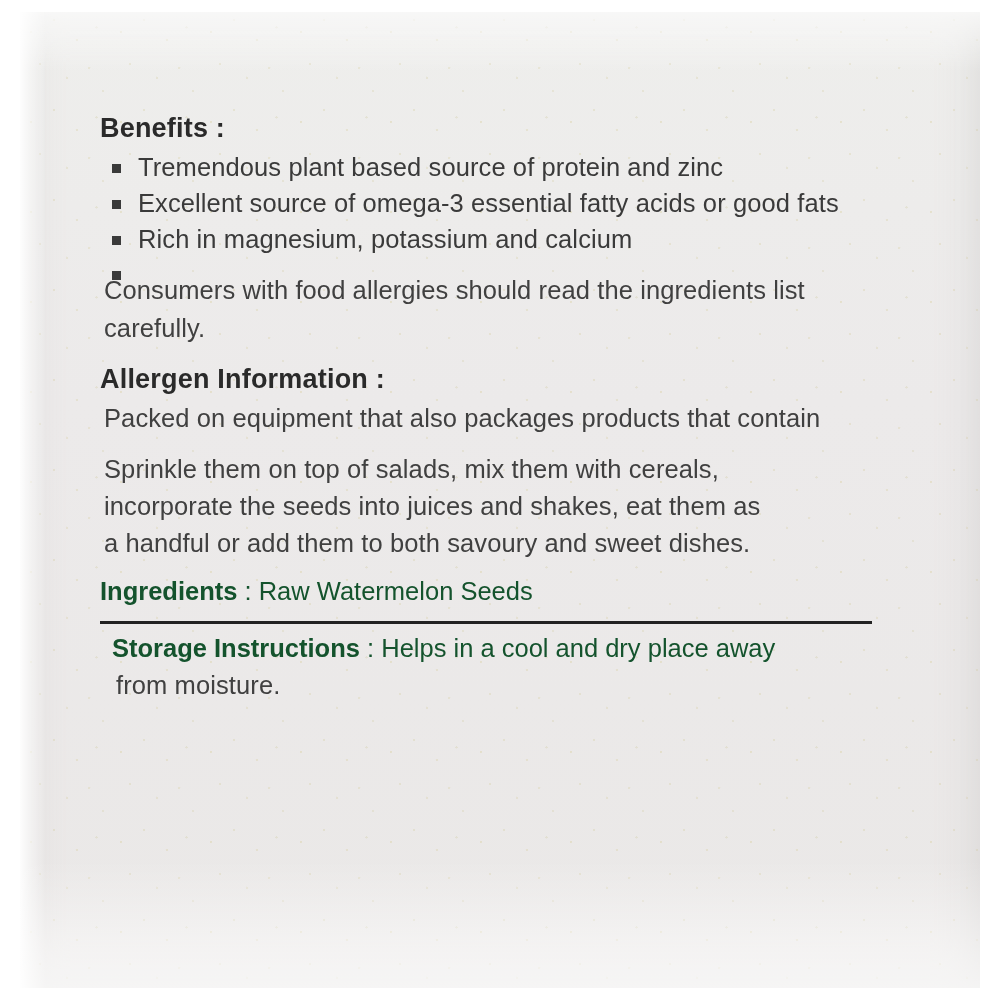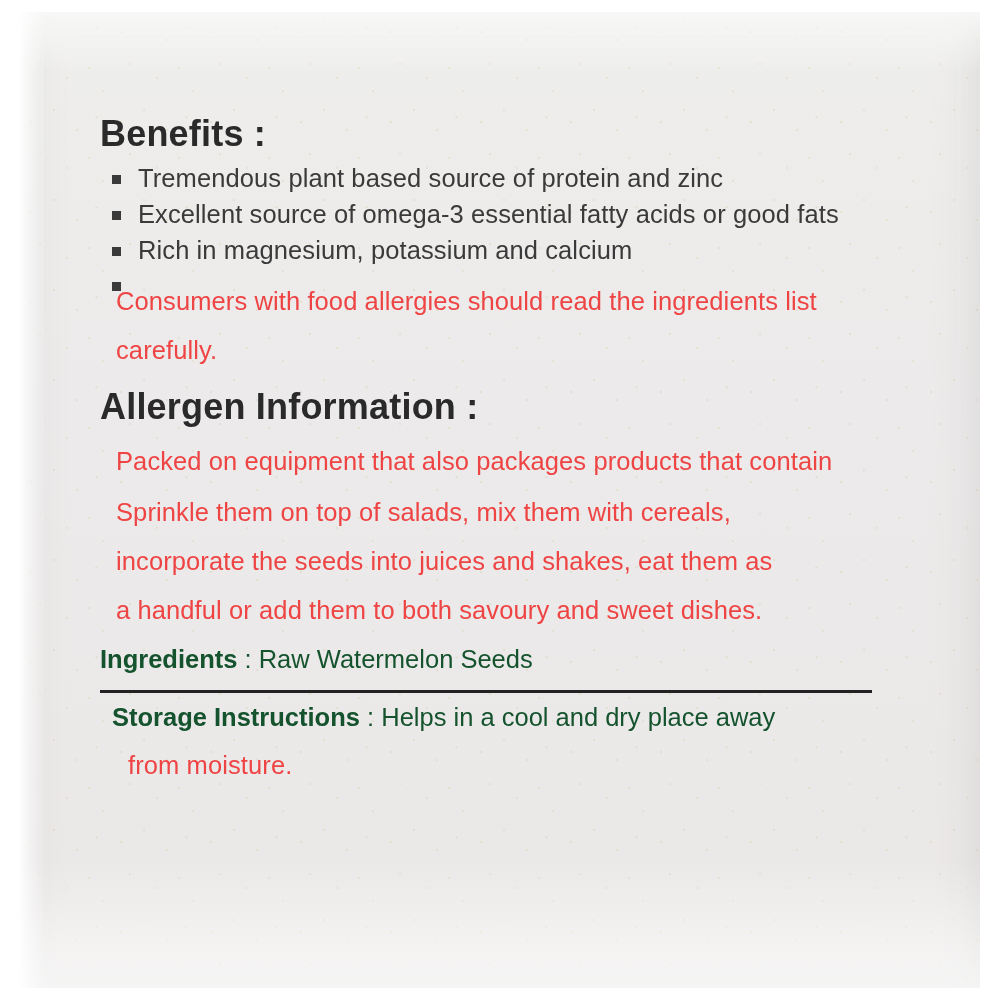--- a/index.html
+++ b/index.html
@@ -65,40 +65,40 @@
 
   .content {
     position: absolute;
     left: 100px;
     top: 112px;
     width: 800px;
   }
 
   .heading {
     color: #2a2a2a;
-    font-size: 36px;
+    font-size: 27px;
     font-weight: bold;
     letter-spacing: 0.2px;
     line-height: 1.2;
     margin: 0 0 7px 0;
   }
   .heading-inline {
     color: #14532d;
     font-size: 25.5px;
     line-height: 1.28;
     margin: 0;
   }
   .heading-inline .lead {
     font-weight: bold;
   }
   .body-text {
-    color: #ef4444;
+    color: #404040;
     font-size: 25.5px;
     line-height: 1.30;
-    margin: 16px;
+    margin: 4px;
     letter-spacing: 0.1px;
   }
 
   ul.bullets {
     list-style: none;
     margin: 0 0 16px 0;
     padding: 0 0 0 6px;
   }
   ul.bullets li {
     position: relative;

